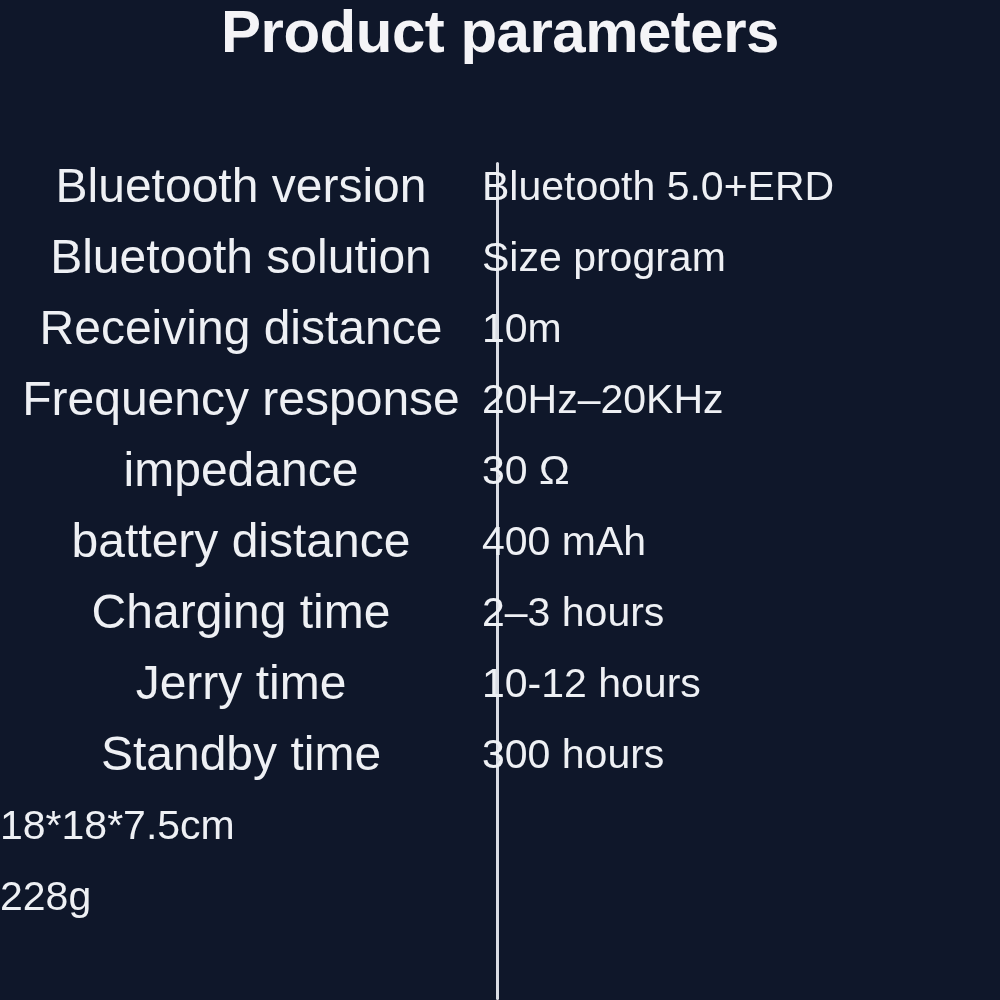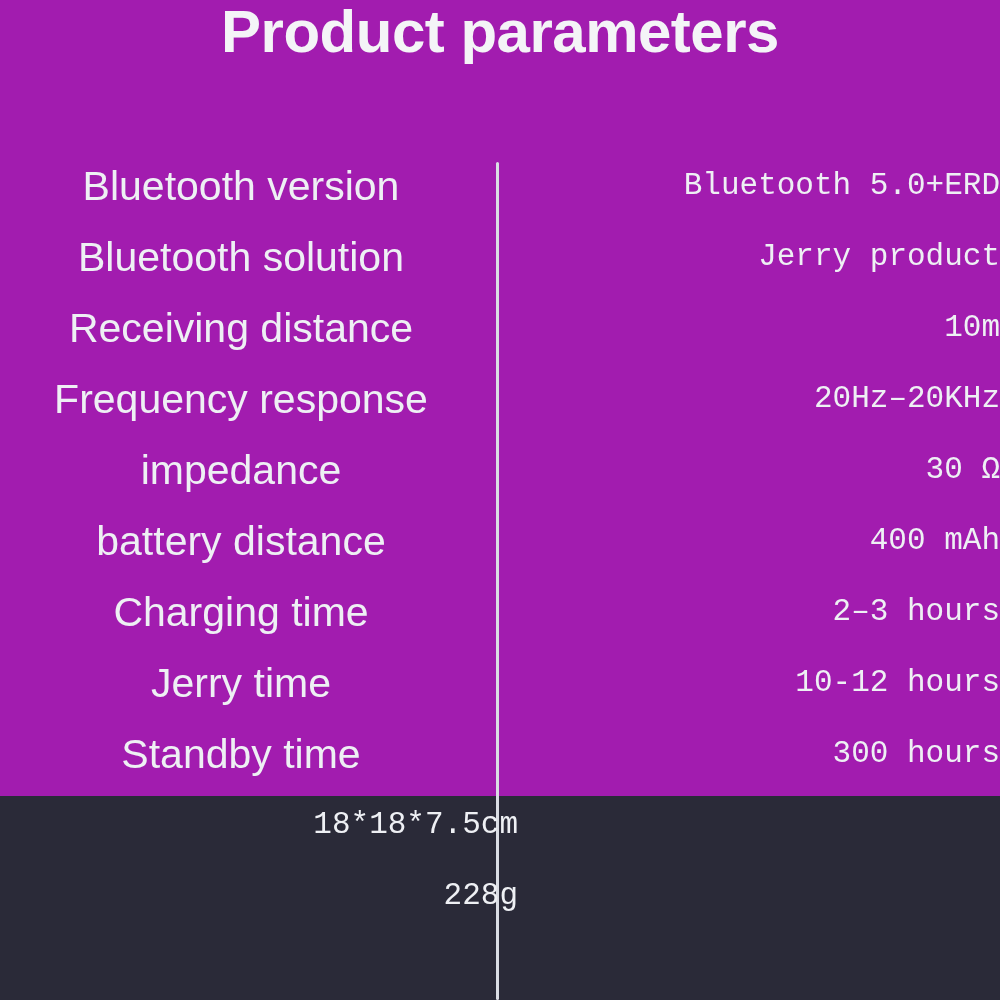--- a/index.html
+++ b/index.html
@@ -11,22 +11,22 @@
     height: 1000px;
     overflow: hidden;
     background: #2a2a38;
     font-family: "Liberation Sans", sans-serif;
     -webkit-font-smoothing: antialiased;
   }
 
   .spec-sheet {
     position: relative;
     width: 1000px;
-    height: 796px;
-    background: #a21caf;
+    height: 1000px;
+    background: #0f172a;
     box-sizing: border-box;
   }
 
   .sheet-title {
     position: absolute;
     top: -2px;
     left: 0;
     width: 1000px;
     text-align: center;
     font-size: 60px;
@@ -57,58 +57,57 @@
   .spec-row {
     display: flex;
     align-items: center;
     height: 71px;
   }
 
   .spec-label {
     flex: 0 0 482px;
     width: 482px;
     text-align: center;
-    font-size: 41px;
+    font-size: 48px;
     color: #eef0f4;
     line-height: 48px;
     white-space: nowrap;
     overflow: visible;
   }
 
   .spec-value {
     flex: 0 0 518px;
     width: 518px;
-    text-align: right;
-    font-size: 31px;
+    text-align: left;
+    font-size: 41px;
     color: #eef0f4;
     line-height: 48px;
     white-space: nowrap;
     overflow: visible;
-    font-family: Liberation Mono, monospace;
   }
 </style>
 </head>
 <body>
 
 <div class="spec-sheet">
 
   <div class="sheet-title">Product parameters</div>
 
   <div class="column-divider"></div>
 
   <div class="spec-table">
 
     <div class="spec-row">
       <div class="spec-label">Bluetooth version</div>
       <div class="spec-value">Bluetooth 5.0+ERD</div>
     </div>
 
     <div class="spec-row">
       <div class="spec-label">Bluetooth solution</div>
-      <div class="spec-value">Jerry product</div>
+      <div class="spec-value">Size program</div>
     </div>
 
     <div class="spec-row">
       <div class="spec-label">Receiving distance</div>
       <div class="spec-value">10m</div>
     </div>
 
 
     <div class="spec-row">
       <div class="spec-label">Frequency response</div>

